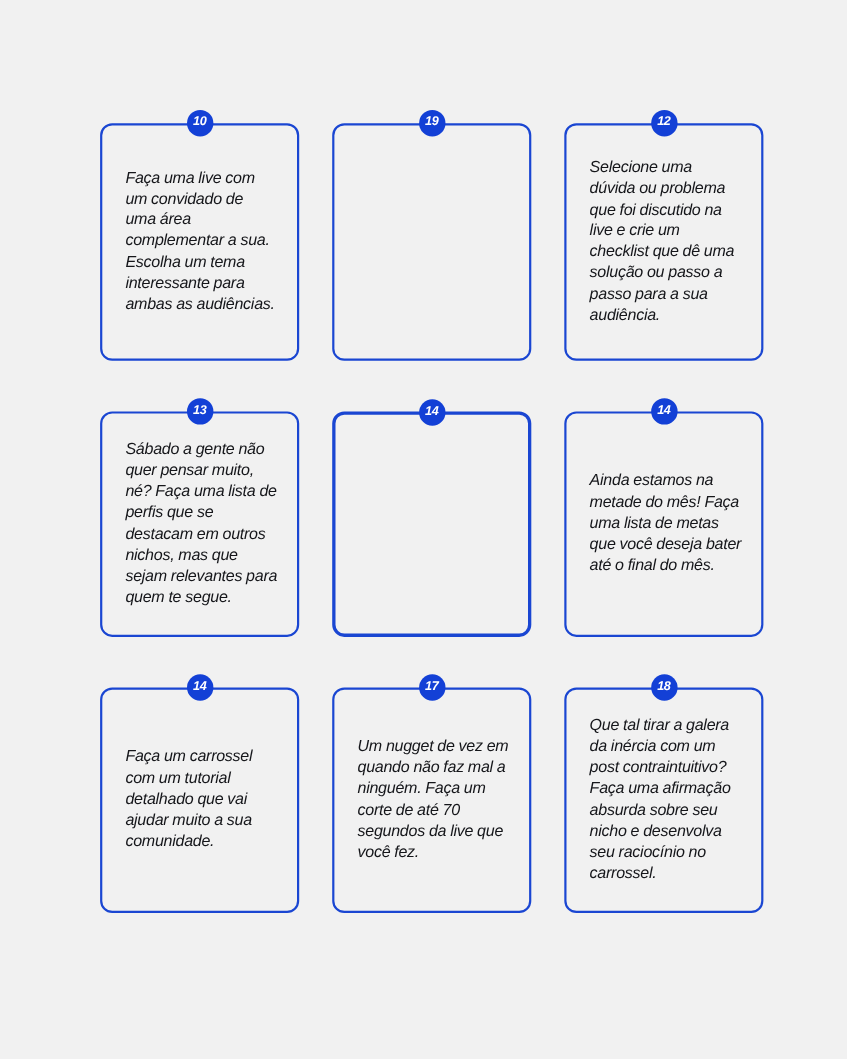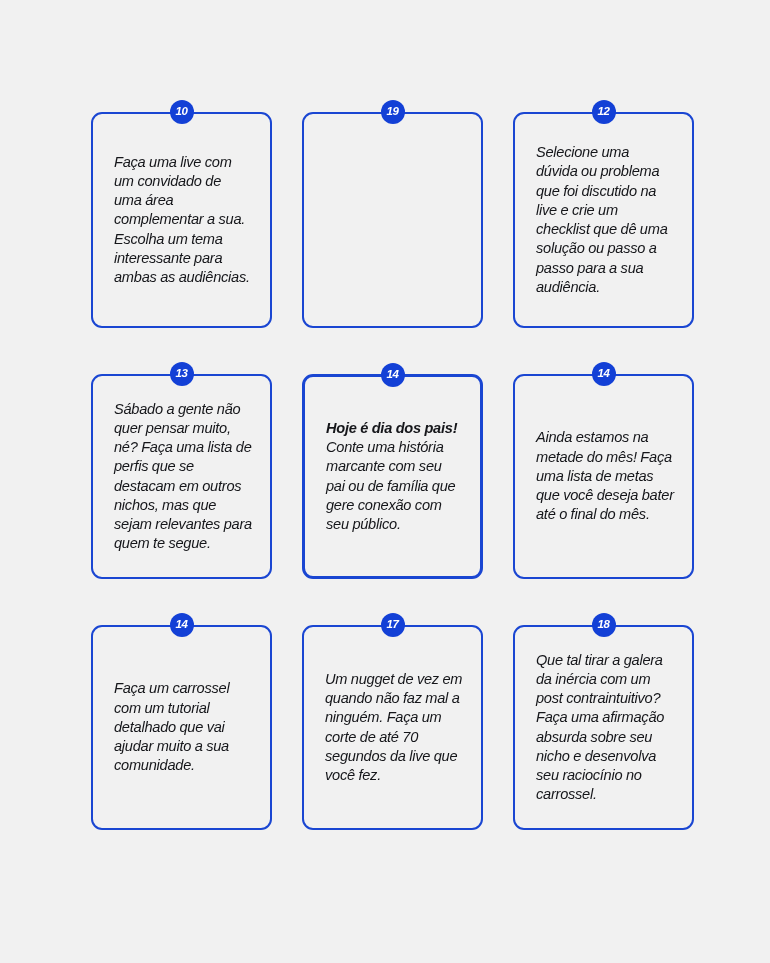--- a/index.html
+++ b/index.html
@@ -101,21 +101,20 @@
       <p class="card-text"><span class="lead"></span><span>Selecione uma dúvida ou problema que foi discutido na live e crie um checklist que dê uma solução ou passo a passo para a sua audiência.</span></p>
     </div>
 
     <div class="card">
       <div class="badge">13</div>
       <p class="card-text"><span class="lead"></span><span>Sábado a gente não quer pensar muito, né? Faça uma lista de perfis que se destacam em outros nichos, mas que sejam relevantes para quem te segue.</span></p>
     </div>
 
     <div class="card highlight">
       <div class="badge">14</div>
-      <p class="card-text"><span class="lead">Hoje é dia dos pais!</span><span> Conte uma história marcante com seu pai ou de família que gere conexão com seu público.</span></p>
     </div>
 
     <div class="card">
       <div class="badge">14</div>
       <p class="card-text"><span class="lead"></span><span>Ainda estamos na metade do mês! Faça uma lista de metas que você deseja bater até o final do mês.</span></p>
     </div>
 
     <div class="card">
       <div class="badge">14</div>
       <p class="card-text"><span class="lead"></span><span>Faça um carrossel com um tutorial detalhado que vai ajudar muito a sua comunidade.</span></p>

